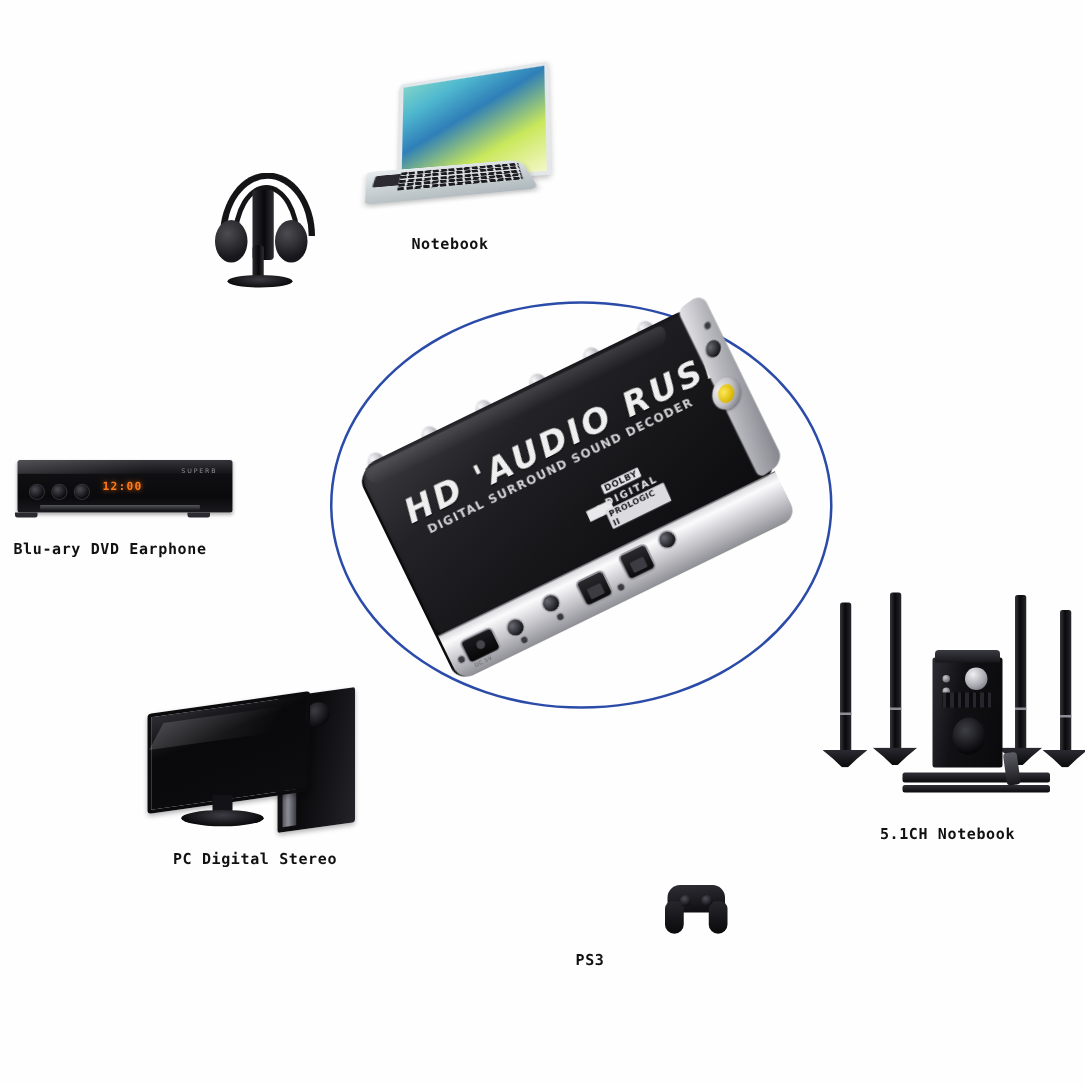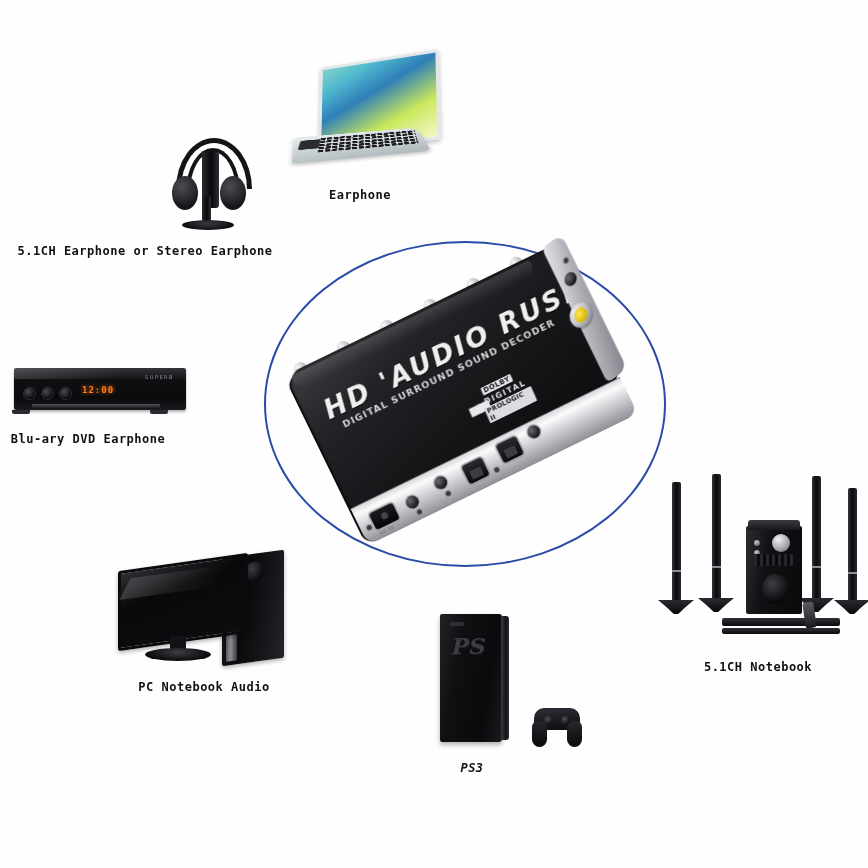--- a/index.html
+++ b/index.html
@@ -388,30 +388,29 @@
 
   <div class="node" style="left:158px;top:138px;width:104px;height:100px;">
     <div class="hp-band" style="left:18px;top:0;width:66px;height:46px;"></div>
     <div class="hp-band" style="left:28px;top:10px;width:46px;height:40px;border-width:4px;"></div>
     <div class="hp-cup" style="left:14px;top:38px;"></div>
     <div class="hp-cup" style="left:62px;top:38px;"></div>
     <div class="hp-stand-col" style="left:44px;top:14px;"></div>
     <div class="hp-stand-col" style="left:44px;top:58px;height:28px;width:9px;"></div>
     <div class="hp-stand-base" style="left:24px;top:82px;"></div>
   </div>
-  <div class="caption" style="left:145px;top:244px;font-size:12px;">5.1CH Earphone or Stereo Earphone</div>
 
   <div class="node" style="left:292px;top:58px;width:150px;height:120px;">
     <div class="nb-screen" style="left:22px;top:0;"></div>
     <div class="nb-base" style="left:2px;top:64px;">
       <div class="nb-pad"></div>
       <div class="nb-keys"></div>
     </div>
   </div>
-  <div class="caption" style="left:360px;top:188px;font-size:12px;">Earphone</div>
+  <div class="caption" style="left:360px;top:188px;font-size:12px;">Notebook</div>
 
   <div class="node" style="left:4px;top:368px;width:178px;height:52px;">
     <div class="dvd-body">
       <div class="dvd-brand">SUPERB</div>
       <div class="dvd-knob" style="left:10px;"></div>
       <div class="dvd-knob" style="left:28px;"></div>
       <div class="dvd-knob" style="left:46px;"></div>
       <div class="dvd-disp">12:00</div>
       <div class="dvd-tray"></div>
     </div>
@@ -422,36 +421,32 @@
 
   <div class="node" style="left:118px;top:548px;width:180px;height:124px;">
     <div class="pc-tower" style="left:104px;top:6px;">
       <div class="pc-tower-strip"></div>
       <div class="pc-tower-dial"></div>
     </div>
     <div class="pc-monitor" style="left:0;top:14px;"></div>
     <div class="pc-stand-neck" style="left:52px;top:88px;"></div>
     <div class="pc-stand-base" style="left:27px;top:100px;"></div>
   </div>
-  <div class="caption" style="left:204px;top:680px;font-size:12px;">PC Notebook Audio</div>
+  <div class="caption" style="left:204px;top:680px;font-size:12px;">PC Digital Stereo</div>
 
   <div class="node" style="left:440px;top:614px;width:150px;height:135px;">
-    <div class="ps3-body" style="left:0;top:0;">
-      <div class="ps3-slot"></div>
-      <div class="ps3-logo">PS</div>
-    </div>
     <div class="ps3-pad" style="left:86px;top:88px;">
       <div class="shell"></div>
       <div class="grip" style="left:6px;"></div>
       <div class="grip" style="left:41px;"></div>
       <div class="stickdot" style="left:18px;"></div>
       <div class="stickdot" style="left:35px;"></div>
     </div>
   </div>
-  <div class="caption" style="left:472px;top:761px;font-size:12px;font-style:italic;">PS3</div>
+  <div class="caption" style="left:472px;top:761px;font-size:12px;">PS3</div>
 
   <div class="node" style="left:664px;top:470px;width:196px;height:170px;">
 
     <div class="tower" style="left:8px;top:12px;height:124px;">
         <div class="tower-ring" style="top:88px;"></div>
       </div>
     <div class="tower-base" style="left:-6px;top:130px;"></div>
 
     <div class="tower" style="left:48px;top:4px;height:130px;">
         <div class="tower-ring" style="top:92px;"></div>

